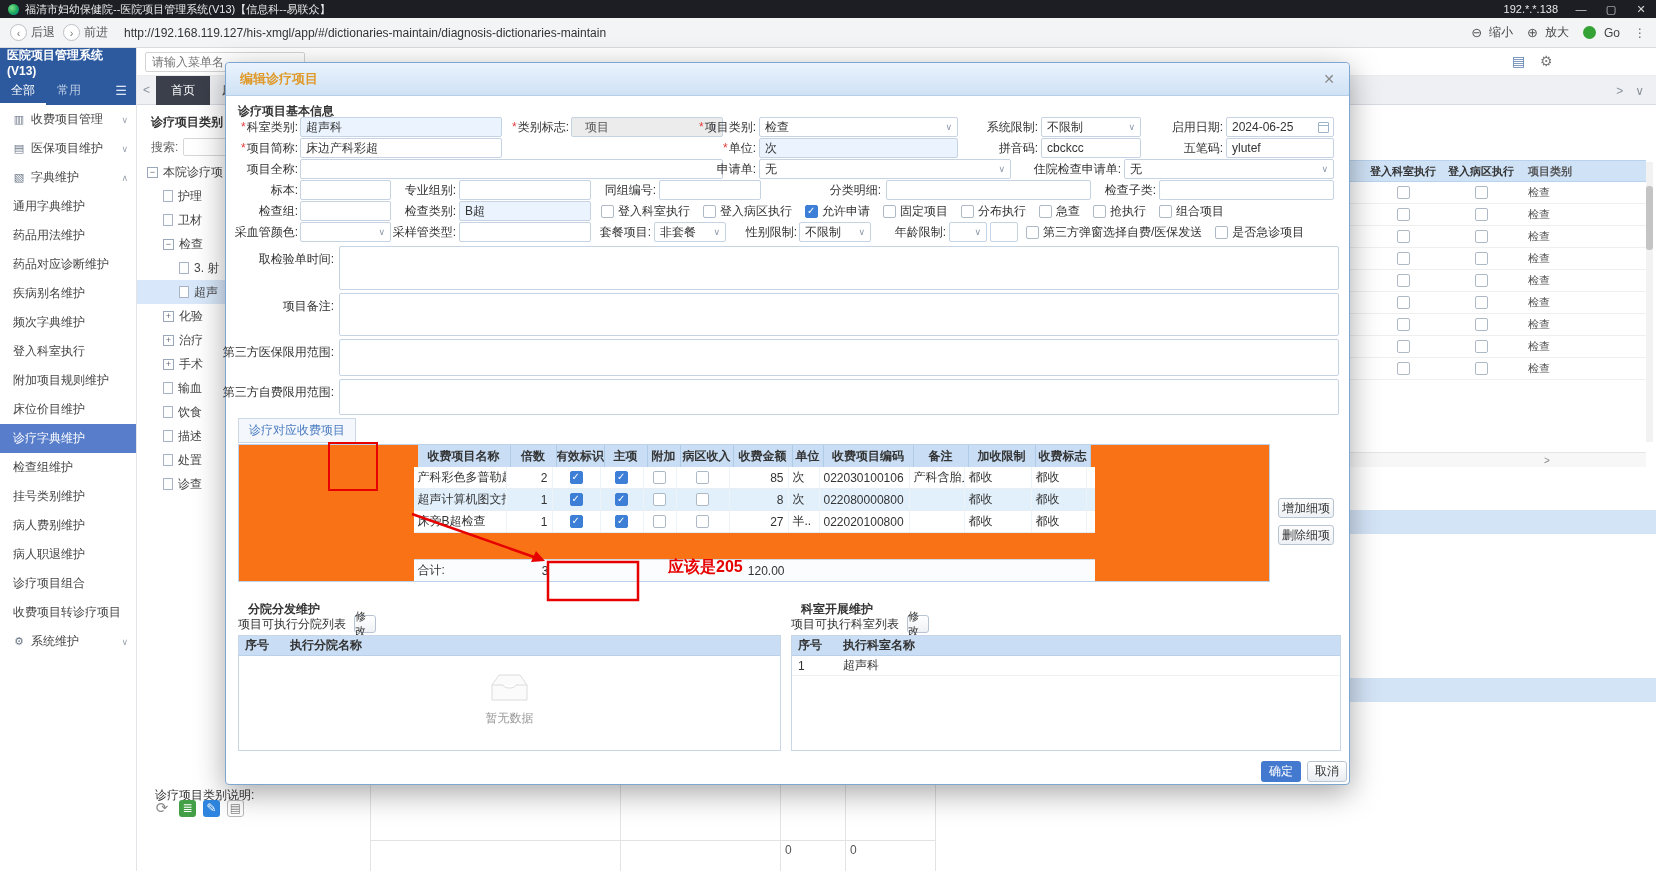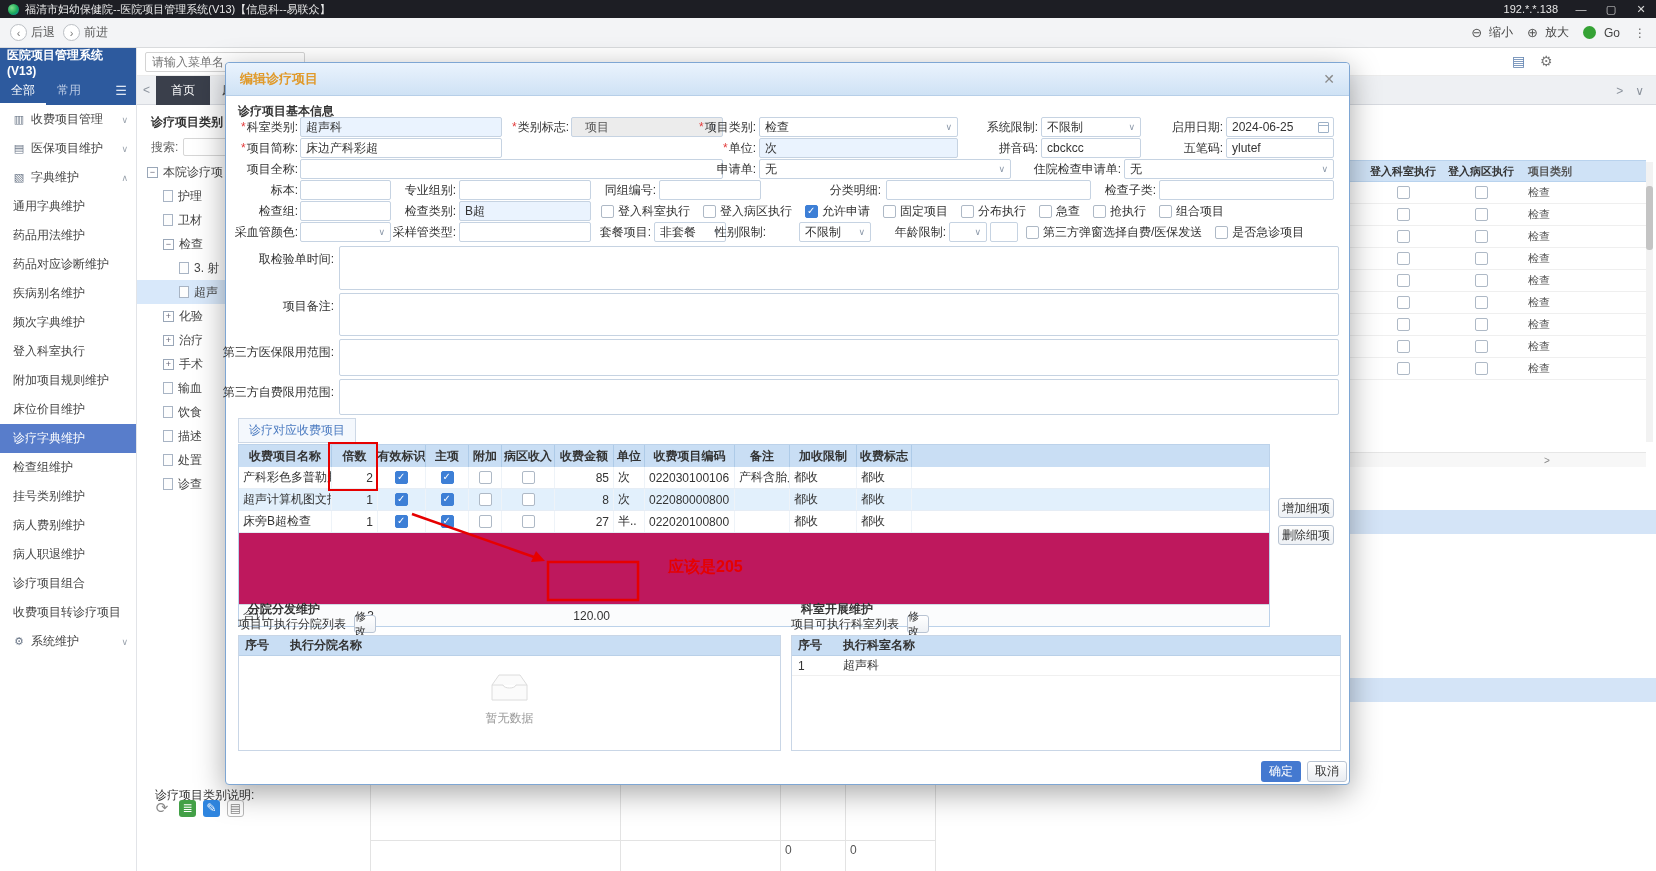--- a/index.html
+++ b/index.html
@@ -109,22 +109,22 @@
   .sel.gray{background:#ececec;color:#555;}
   .cal{position:absolute;right:4px;top:4px;width:11px;height:11px;border:1px solid #9db1c7;border-radius:1px;}
   .cal::before{content:"";position:absolute;left:0;right:0;top:2px;border-top:1px solid #9db1c7;}
   .ta{position:absolute;border:1px solid #c6d3e2;border-radius:2px;background:#fff;}
   .cbrow{position:absolute;display:flex;gap:13px;align-items:center;}
   .cbl{display:inline-flex;align-items:center;gap:4px;color:#333;white-space:nowrap;}
   .cb{width:13px;height:13px;border:1px solid #aeb9c6;border-radius:2px;background:#fff;display:inline-block;position:relative;flex:none;}
   .cb.checked{background:#3d7fd6;border-color:#3d7fd6;}
   .cb.checked::after{content:"✓";color:#fff;font-size:10px;position:absolute;left:1px;top:-1px;}
   .fee-tab{position:absolute;left:12px;top:355px;padding:3px 10px;border:1px solid #cdd8e6;background:#f4f8fd;color:#4a7ac0;}
-  .fee-table{position:absolute;left:12px;top:381px;width:1032px;height:183px;border:1px solid #bcd2ea;
-    display:flex;flex-direction:column;background:#be185d;}
+  .fee-table{position:absolute;left:12px;top:381px;width:1032px;height:138px;border:1px solid #bcd2ea;
+    display:flex;flex-direction:column;background:#f97316;align-items:center;}
   .f-h{display:flex;height:22px;background:#c9def4;font-weight:bold;flex:none;}
   .f-h>div{border-right:1px solid #aecbe8;display:flex;align-items:center;justify-content:center;overflow:hidden;white-space:nowrap;}
   .f-r{display:flex;height:22px;border-bottom:1px solid #e6edf5;flex:none;background:#fff;}
   .f-r.sel2{background:#e2f0fc;}
   .f-r>div{border-right:1px solid #eef3f8;display:flex;align-items:center;padding:0 4px;overflow:hidden;white-space:nowrap;}
   .f-space{flex:1;}
   .f-t{display:flex;height:22px;border-top:1px solid #cfd8e3;background:#fbfcfd;flex:none;}
   .f-t>div{display:flex;align-items:center;padding:0 4px;overflow:hidden;}
   .w1{width:93px;} .w2{width:46px;} .w3{width:48px;} .w4{width:43px;} .w5{width:33px;} .w6{width:53px;}
   .w7{width:59px;} .w8{width:31px;} .w9{width:90px;} .w10{width:55px;} .w11{width:67px;} .w12{width:55px;} .wf{flex:1;border-right:none!important;}
@@ -165,20 +165,21 @@
 
   <div class="navbar">
     <span class="navbtn">
       <span class="circ">‹</span>
       <span>后退</span>
     </span>
     <span class="navbtn">
       <span class="circ">›</span>
       <span>前进</span>
     </span>
+    <span class="url">http://192.168.119.127/his-xmgl/app/#/dictionaries-maintain/diagnosis-dictionaries-maintain</span>
     <span class="nav-right">
       <span class="navbtn">
         <span class="zoomg">⊖</span>
         <span>缩小</span>
       </span>
       <span class="navbtn">
         <span class="zoomg">⊕</span>
         <span>放大</span>
       </span>
       <span class="navbtn">
@@ -556,21 +557,21 @@
           <span>组合项目</span>
         </span>
     </div>
 
     <div class="fl" style="left:0px;top:159px;width:72px;">采血管颜色:</div>
     <div class="sel" style="left:74px;top:159px;width:91px;"><span></span></div>
     <div class="fl" style="left:158px;top:159px;width:72px;">采样管类型:</div>
     <div class="fi" style="left:233px;top:159px;width:132px;"></div>
     <div class="fl" style="left:362px;top:159px;width:63px;">套餐项目:</div>
     <div class="sel" style="left:428px;top:159px;width:72px;"><span>非套餐</span></div>
-    <div class="fl" style="left:477px;top:159px;width:63px;">性别限制:</div>
+    <div class="fl" style="left:508px;top:159px;width:63px;">性别限制:</div>
     <div class="sel" style="left:573px;top:159px;width:72px;"><span>不限制</span></div>
     <div class="fl" style="left:657px;top:159px;width:63px;">年龄限制:</div>
     <div class="sel" style="left:723px;top:159px;width:38px;"><span></span></div>
     <div class="fi" style="left:764px;top:159px;width:28px;"></div>
     <div class="cbrow" style="left:800px;top:159px;height:20px;">
       <span class="cbl">
           <span class="cb"></span>
           <span>第三方弹窗选择自费/医保发送</span>
         </span>
       <span class="cbl">

